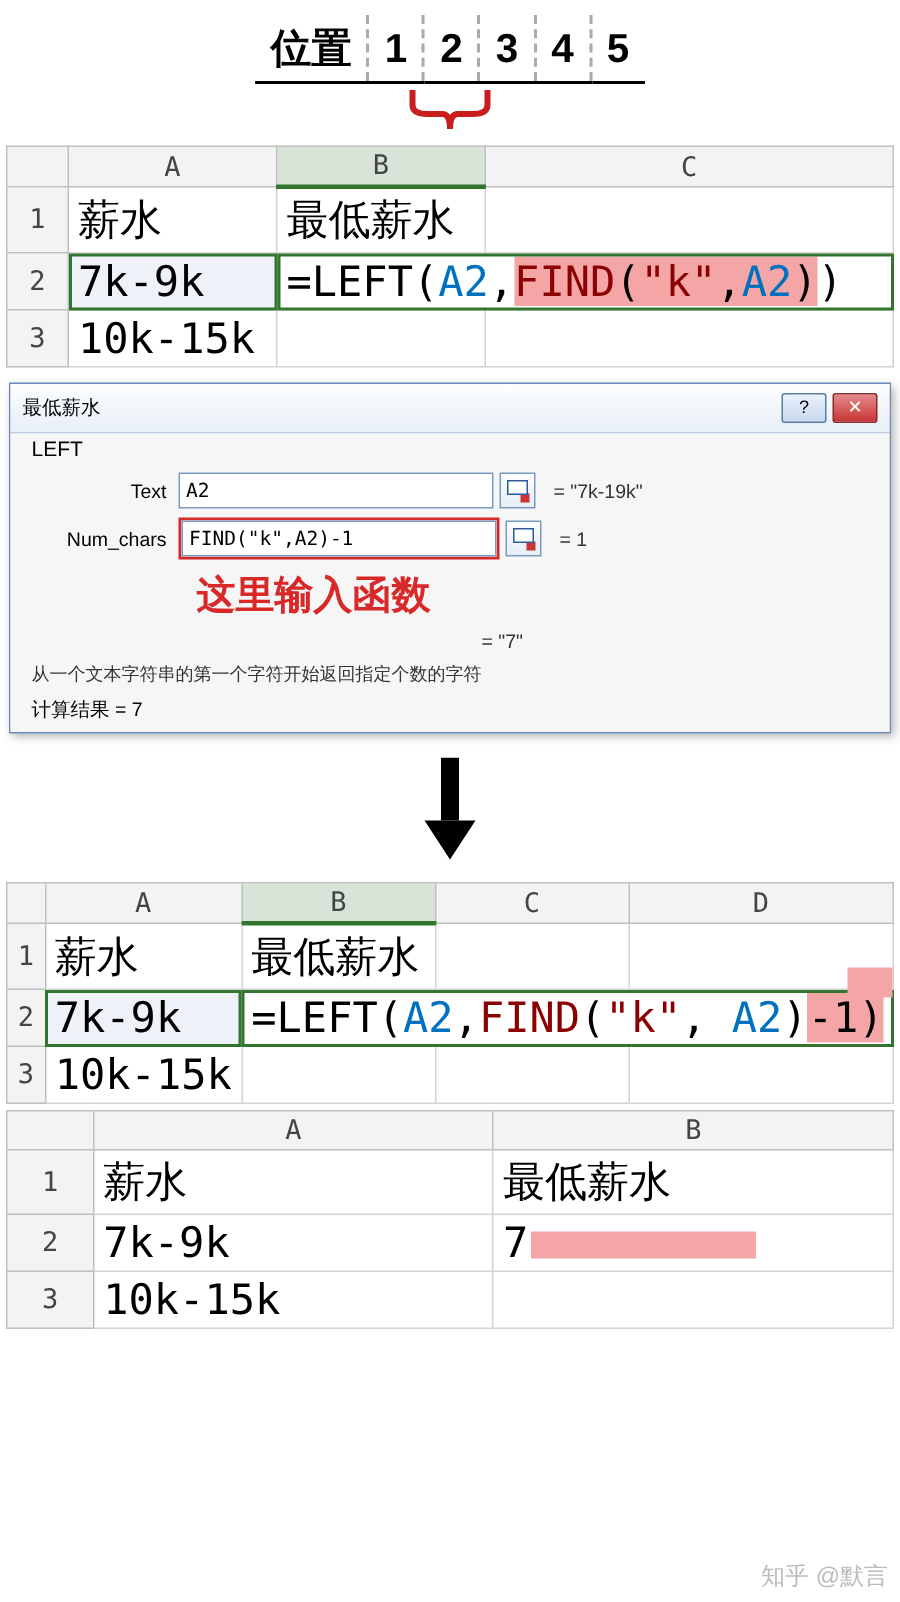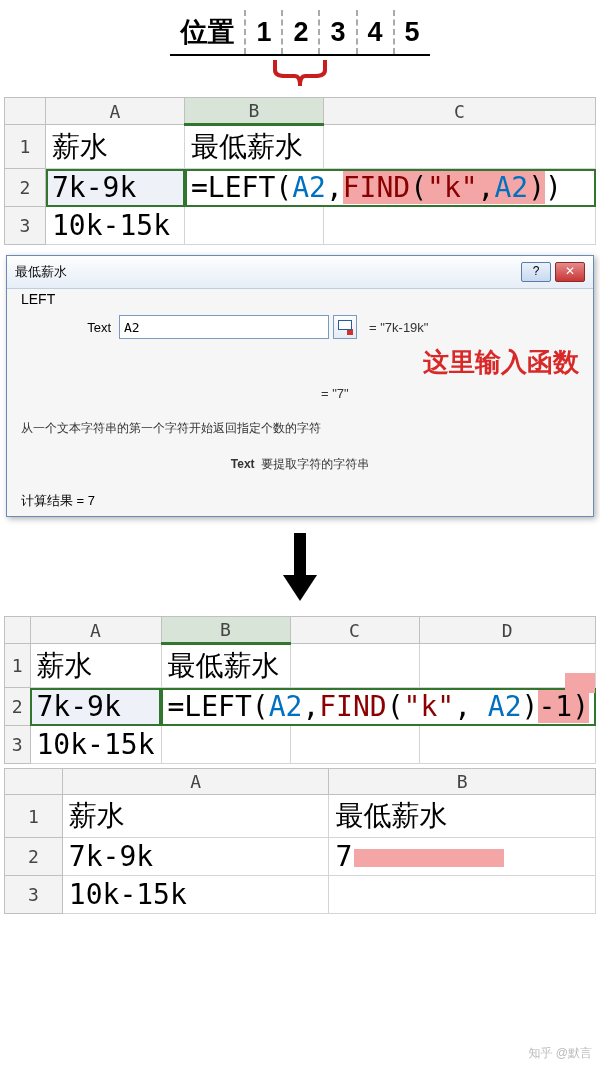--- a/index.html
+++ b/index.html
@@ -189,24 +189,23 @@
   }
   .redbox {
     border: 2px solid #d82828;
     display: inline-block;
   }
   .red-callout {
     color: #d82828;
     font-size: 26px;
     font-weight: bold;
     margin: 2px 0 6px 110px;
-    text-align: right;
   }
   .dlg-desc {
-    margin: 19px 0;
+    margin: 6px 0;
     font-size: 12px;
     color: #333;
   }
   .dlg-desc.center { text-align:center; }
   .dlg-result {
     font-size: 13px;
   }
   .dlg-footer {
     display:flex;
     justify-content: space-between;
@@ -232,21 +231,21 @@
   .arrow-down {
     text-align:center;
     margin: 16px 0 10px;
   }
   .arrow-down svg { display:inline-block; }
   
   .watermark {
     position: fixed;
     right: 8px;
     bottom: 6px;
-    font-size: 12px;
+    font-size: 16px;
     color: #bbb;
   }
 </style>
 </head>
 <body>
 
 <table class="pos-table">
   <tbody>
       <tr>
     <td>位置</td>
@@ -305,26 +304,29 @@
     </span>
   </div>
   <div class="dlg-body">
     <div class="fnname">LEFT</div>
     <div class="param-row">
       <span class="lbl">Text</span>
       <input value="A2" style="">
       <span class="ref-btn"></span>
       <span class="eq">= "7k-19k"</span>
     </div>
+    <div class="param-row">
+      <span class="lbl">Num_chars</span>
+      <span class="redbox"><input value="FIND(&quot;k&quot;,A2)-1" style=""></span>
+      <span class="ref-btn"></span>
+      <span class="eq">= 1</span>
+    </div>
     <div class="red-callout">这里输入函数</div>
     <div style="margin-left:300px;color:#333">= "7"</div>
     <div class="dlg-desc">从一个文本字符串的第一个字符开始返回指定个数的字符</div>
-    <div class="dlg-desc center">
-      <b>Text</b>&nbsp;&nbsp;<span>要提取字符的字符串</span>
-    </div>
     <div class="dlg-result">
       <span>计算结果 = </span><span>7</span>
     </div>
   </div>
 </div>
 
 <div class="arrow-down">
   <svg width="40" height="70" viewBox="0 0 40 70">
     <rect x="14" y="0" width="12" height="42" fill="#000"></rect>
     <polygon points="3,42 37,42 20,68" fill="#000"></polygon>

